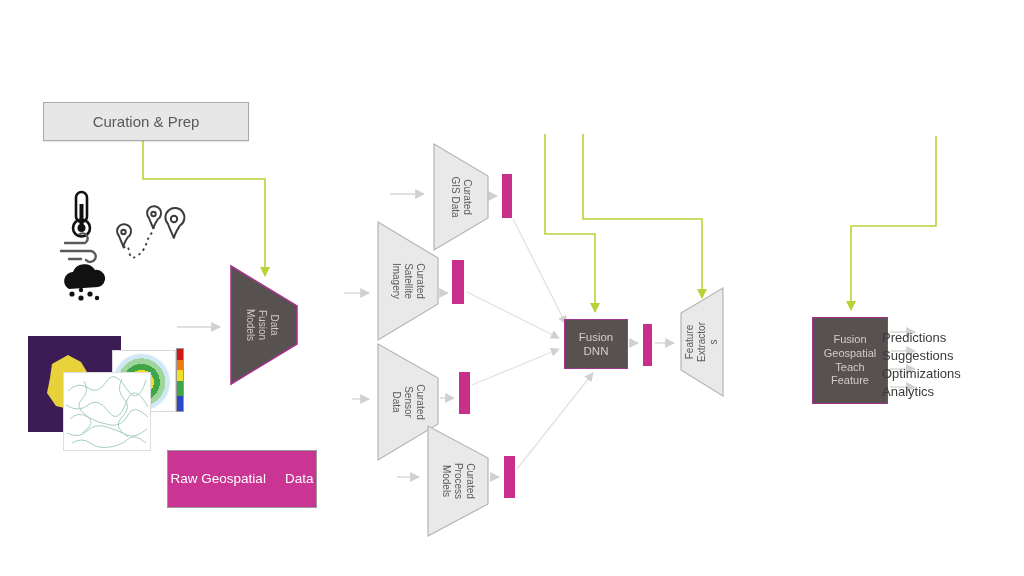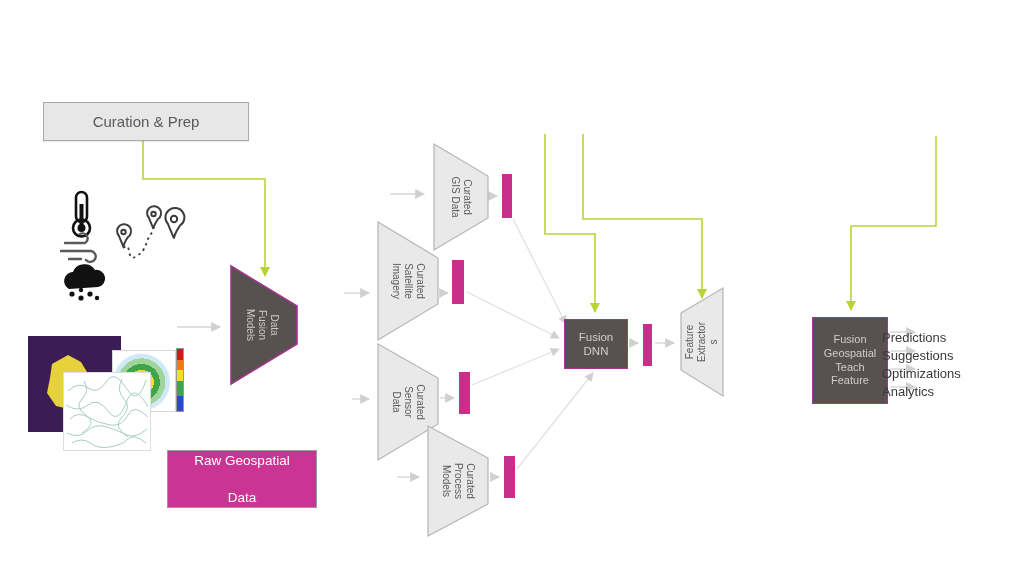--- a/index.html
+++ b/index.html
@@ -10,21 +10,21 @@
        display:flex;align-items:center;justify-content:center;
        font-size:15px;color:#595959;box-shadow:0 1px 1px rgba(0,0,0,.08);}
   .darktxt{position:absolute;color:#d2cccc;text-align:center;line-height:1.25;
            display:flex;flex-direction:column;align-items:center;justify-content:center;}
   .vtext{position:absolute;transform:translate(-50%,-50%) rotate(90deg);
          text-align:center;font-size:10px;color:#5a5a5a;line-height:1.22;white-space:nowrap;}
   .vtext.ccw{transform:translate(-50%,-50%) rotate(-90deg);}
   .vtext.ondark{color:#cfc9c9;}
   .rawbox{position:absolute;left:167px;top:414px;width:148px;height:56px;background:#ca3493;
           border:1px solid #9b9b9b;color:#ffffff;font-size:13.5px;line-height:1.3;
-          display:flex;flex-direction:column;align-items:center;justify-content:center;gap:19px;}
+          display:flex;flex-direction:row;align-items:center;justify-content:center;gap:19px;}
   .node{position:absolute;background:#57514f;border:1.6px solid #a2348e;box-sizing:border-box;}
   .outrow{position:absolute;left:882px;font-size:13px;color:#3a3a3a;line-height:18px;}
   .mapimg{position:absolute;box-sizing:border-box;}
 </style>
 </head>
 <body>
 
 <div id="canvas">
 
   <svg class="layer" width="1024" height="576" viewBox="0 0 1024 576">

